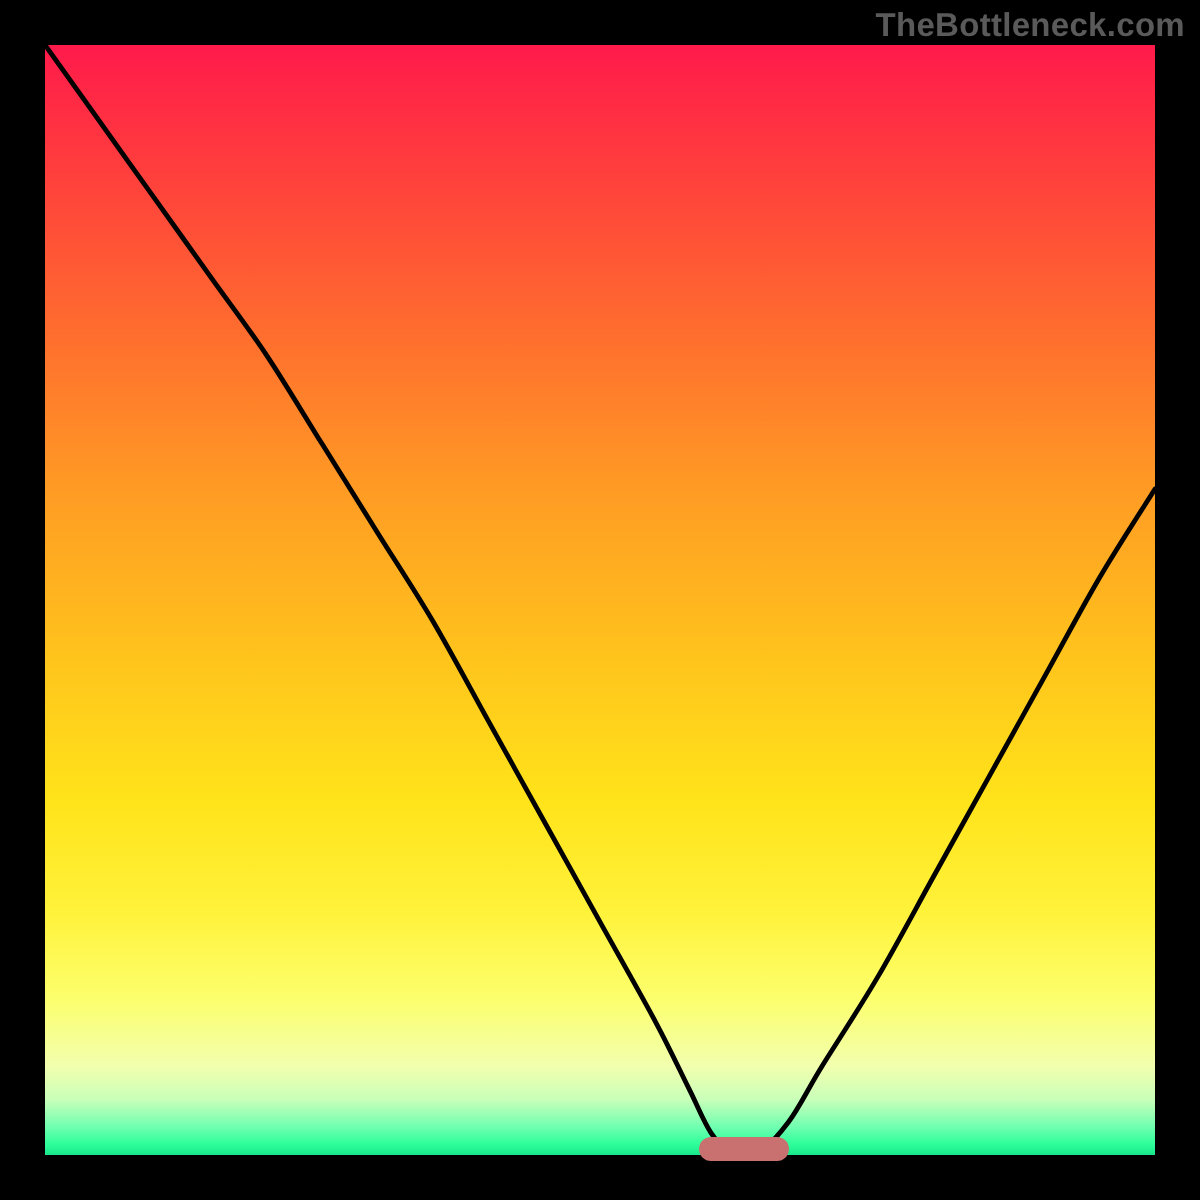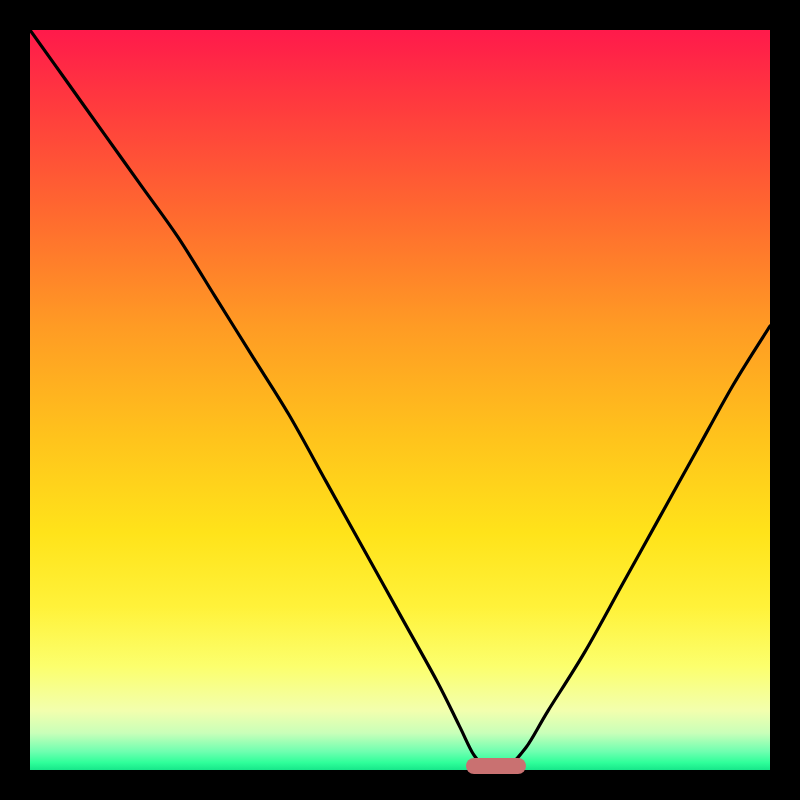--- a/index.html
+++ b/index.html
@@ -64,20 +64,21 @@
     border-radius: 8px;
     background: #c97171;
     z-index: 3;
     transform: translate(-50%, -50%);
   }
 </style>
 </head>
 <body>
 
 <div class="frame">
+  <div class="watermark">TheBottleneck.com</div>
 
   <div class="plot-area">
     <svg class="curve" viewBox="0 0 740 740" preserveAspectRatio="none">
       <path fill="none" stroke="#000000" stroke-width="3.2" stroke-linecap="round" d="M 0.0 0.0 C 6.2 8.6, 24.7 34.5, 37.0 51.8 C 49.3 69.1, 61.7 86.3, 74.0 103.6 C 86.3 120.9, 98.7 138.1, 111.0 155.4 C 123.3 172.7, 135.7 188.7, 148.0 207.2 C 160.3 225.7, 172.7 246.7, 185.0 266.4 C 197.3 286.1, 209.7 305.9, 222.0 325.6 C 234.3 345.3, 246.7 363.8, 259.0 384.8 C 271.3 405.8, 283.7 429.2, 296.0 451.4 C 308.3 473.6, 320.7 495.8, 333.0 518.0 C 345.3 540.2, 357.7 562.4, 370.0 584.6 C 382.3 606.8, 397.1 632.7, 407.0 651.2 C 416.9 669.7, 423.0 683.3, 429.2 695.6 C 435.4 707.9, 439.1 717.8, 444.0 725.2 C 448.9 732.6, 453.9 737.5, 458.8 740.0 C 463.7 742.5, 467.4 743.7, 473.6 740.0 C 479.8 736.3, 488.4 727.7, 495.8 717.8 C 503.2 707.9, 508.1 696.8, 518.0 680.8 C 527.9 664.8, 542.7 642.6, 555.0 621.6 C 567.3 600.6, 579.7 577.2, 592.0 555.0 C 604.3 532.8, 616.7 510.6, 629.0 488.4 C 641.3 466.2, 653.7 444.0, 666.0 421.8 C 678.3 399.6, 690.7 376.2, 703.0 355.2 C 715.3 334.2, 733.8 305.9, 740.0 296.0"></path>
     </svg>
     <div class="marker" style="left: 466.2px; top: 736.3px; background: rgb(201, 113, 113);"></div>
   </div>
 </div>
 
 </body></html>

